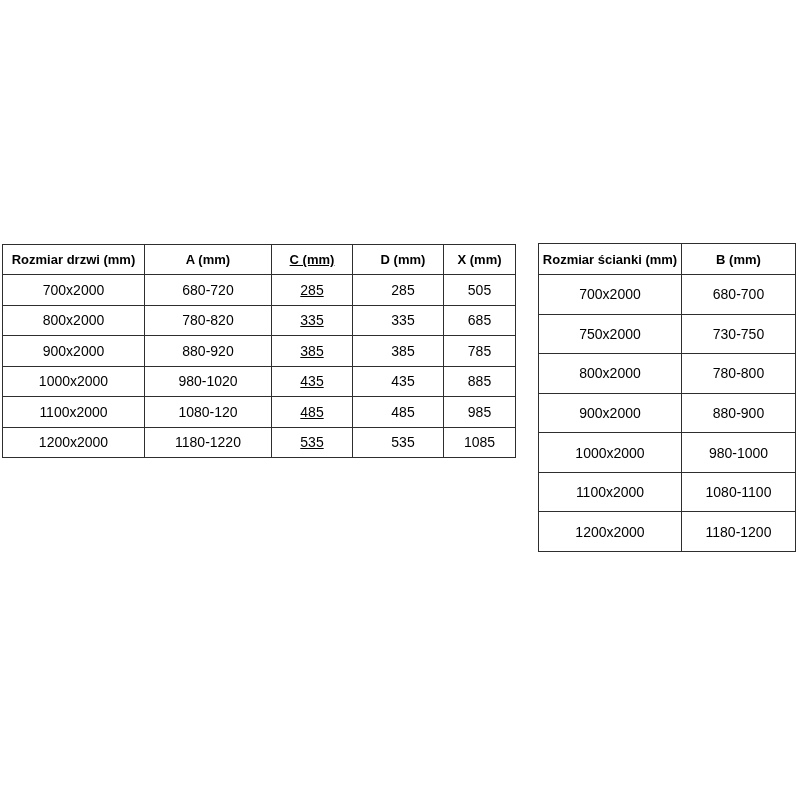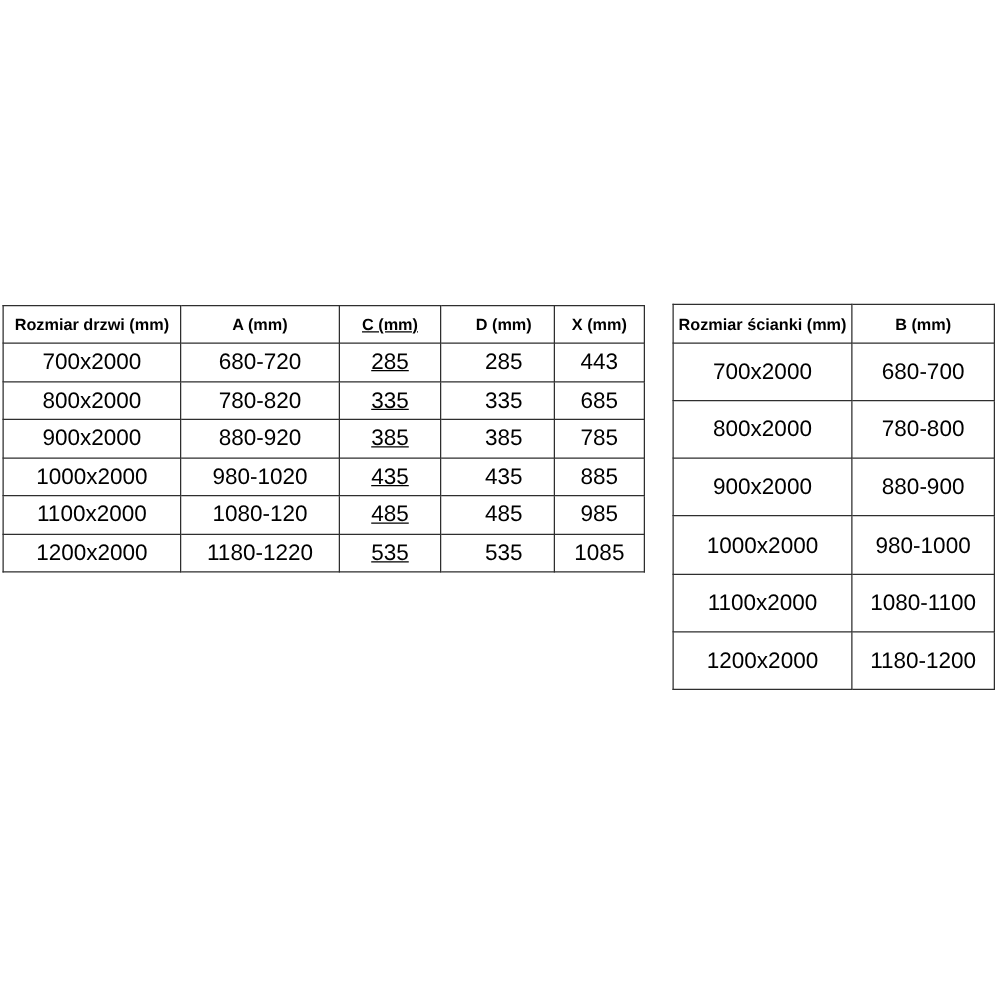--- a/index.html
+++ b/index.html
@@ -26,21 +26,21 @@
     vertical-align: middle;
     padding: 0 2px;
     white-space: nowrap;
     overflow: hidden;
   }
   .tbl th {
     font-size: 13px;
     font-weight: bold;
   }
   .tbl td {
-    font-size: 18px;
+    font-size: 14px;
     font-weight: normal;
   }
   
   .tbl-doors {
     left: 2px;
     top: 244px;
     width: 478px;
     height: 214px;
   }
   .tbl-doors tr { height: 30px; }
@@ -72,21 +72,21 @@
         <th>D (mm)</th>
         <th>X (mm)</th>
       </tr>
     </thead>
     <tbody>
       <tr>
         <td>700x2000</td>
         <td>680-720</td>
         <td>285</td>
         <td>285</td>
-        <td>443</td>
+        <td>505</td>
       </tr>
       <tr>
         <td>800x2000</td>
         <td>780-820</td>
         <td>335</td>
         <td>335</td>
         <td>685</td>
       </tr>
       <tr>
         <td>900x2000</td>
@@ -125,20 +125,24 @@
         <th>Rozmiar ścianki (mm)</th>
         <th>B (mm)</th>
       </tr>
     </thead>
     <tbody>
       <tr>
         <td>700x2000</td>
         <td>680-700</td>
       </tr>
       <tr>
+        <td>750x2000</td>
+        <td>730-750</td>
+      </tr>
+      <tr>
         <td>800x2000</td>
         <td>780-800</td>
       </tr>
       <tr>
         <td>900x2000</td>
         <td>880-900</td>
       </tr>
       <tr>
         <td>1000x2000</td>
         <td>980-1000</td>

